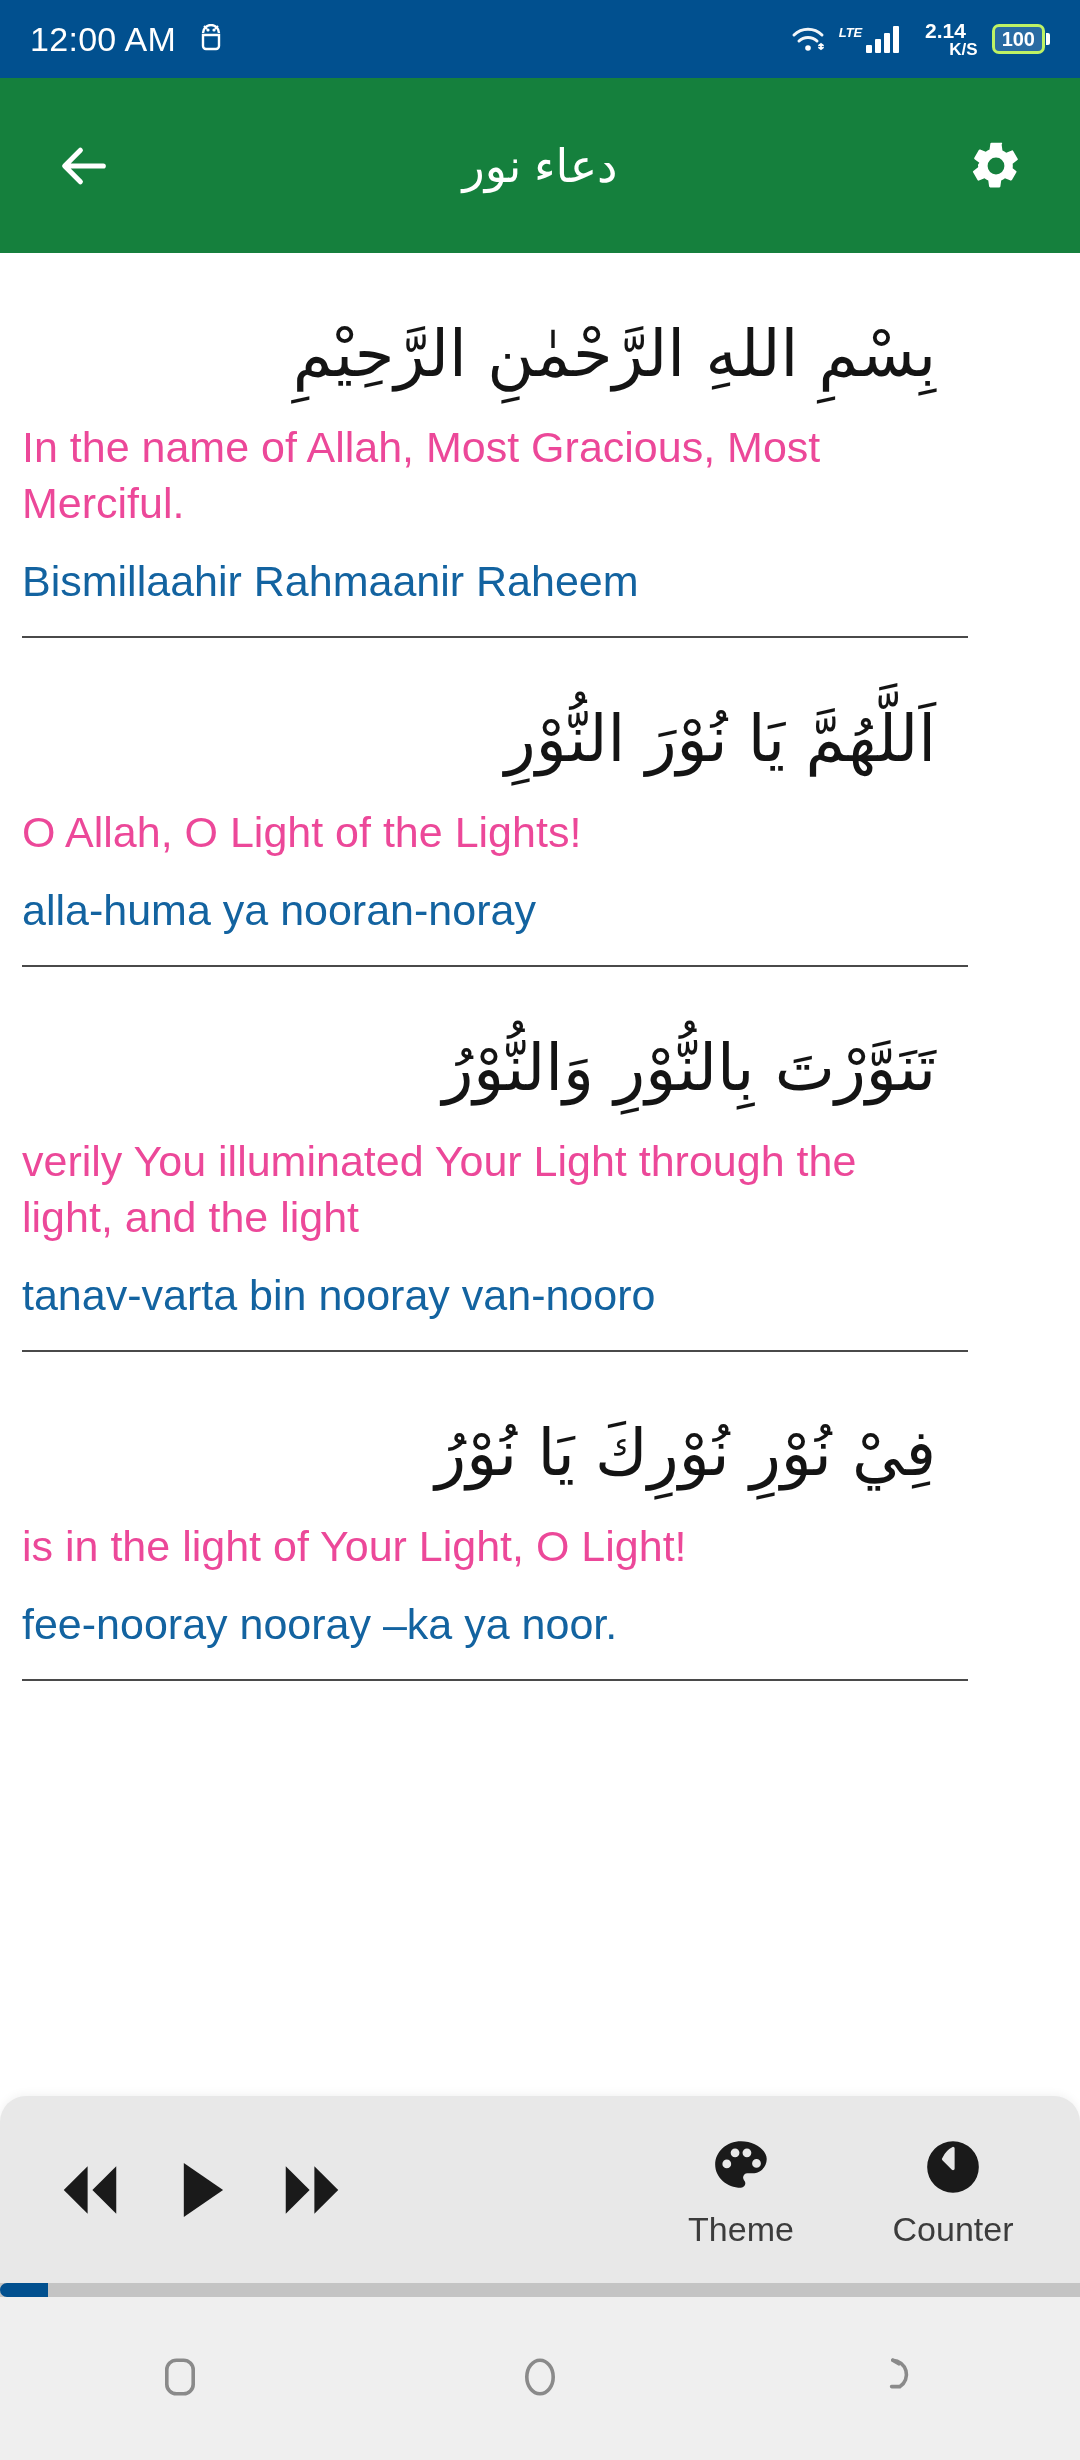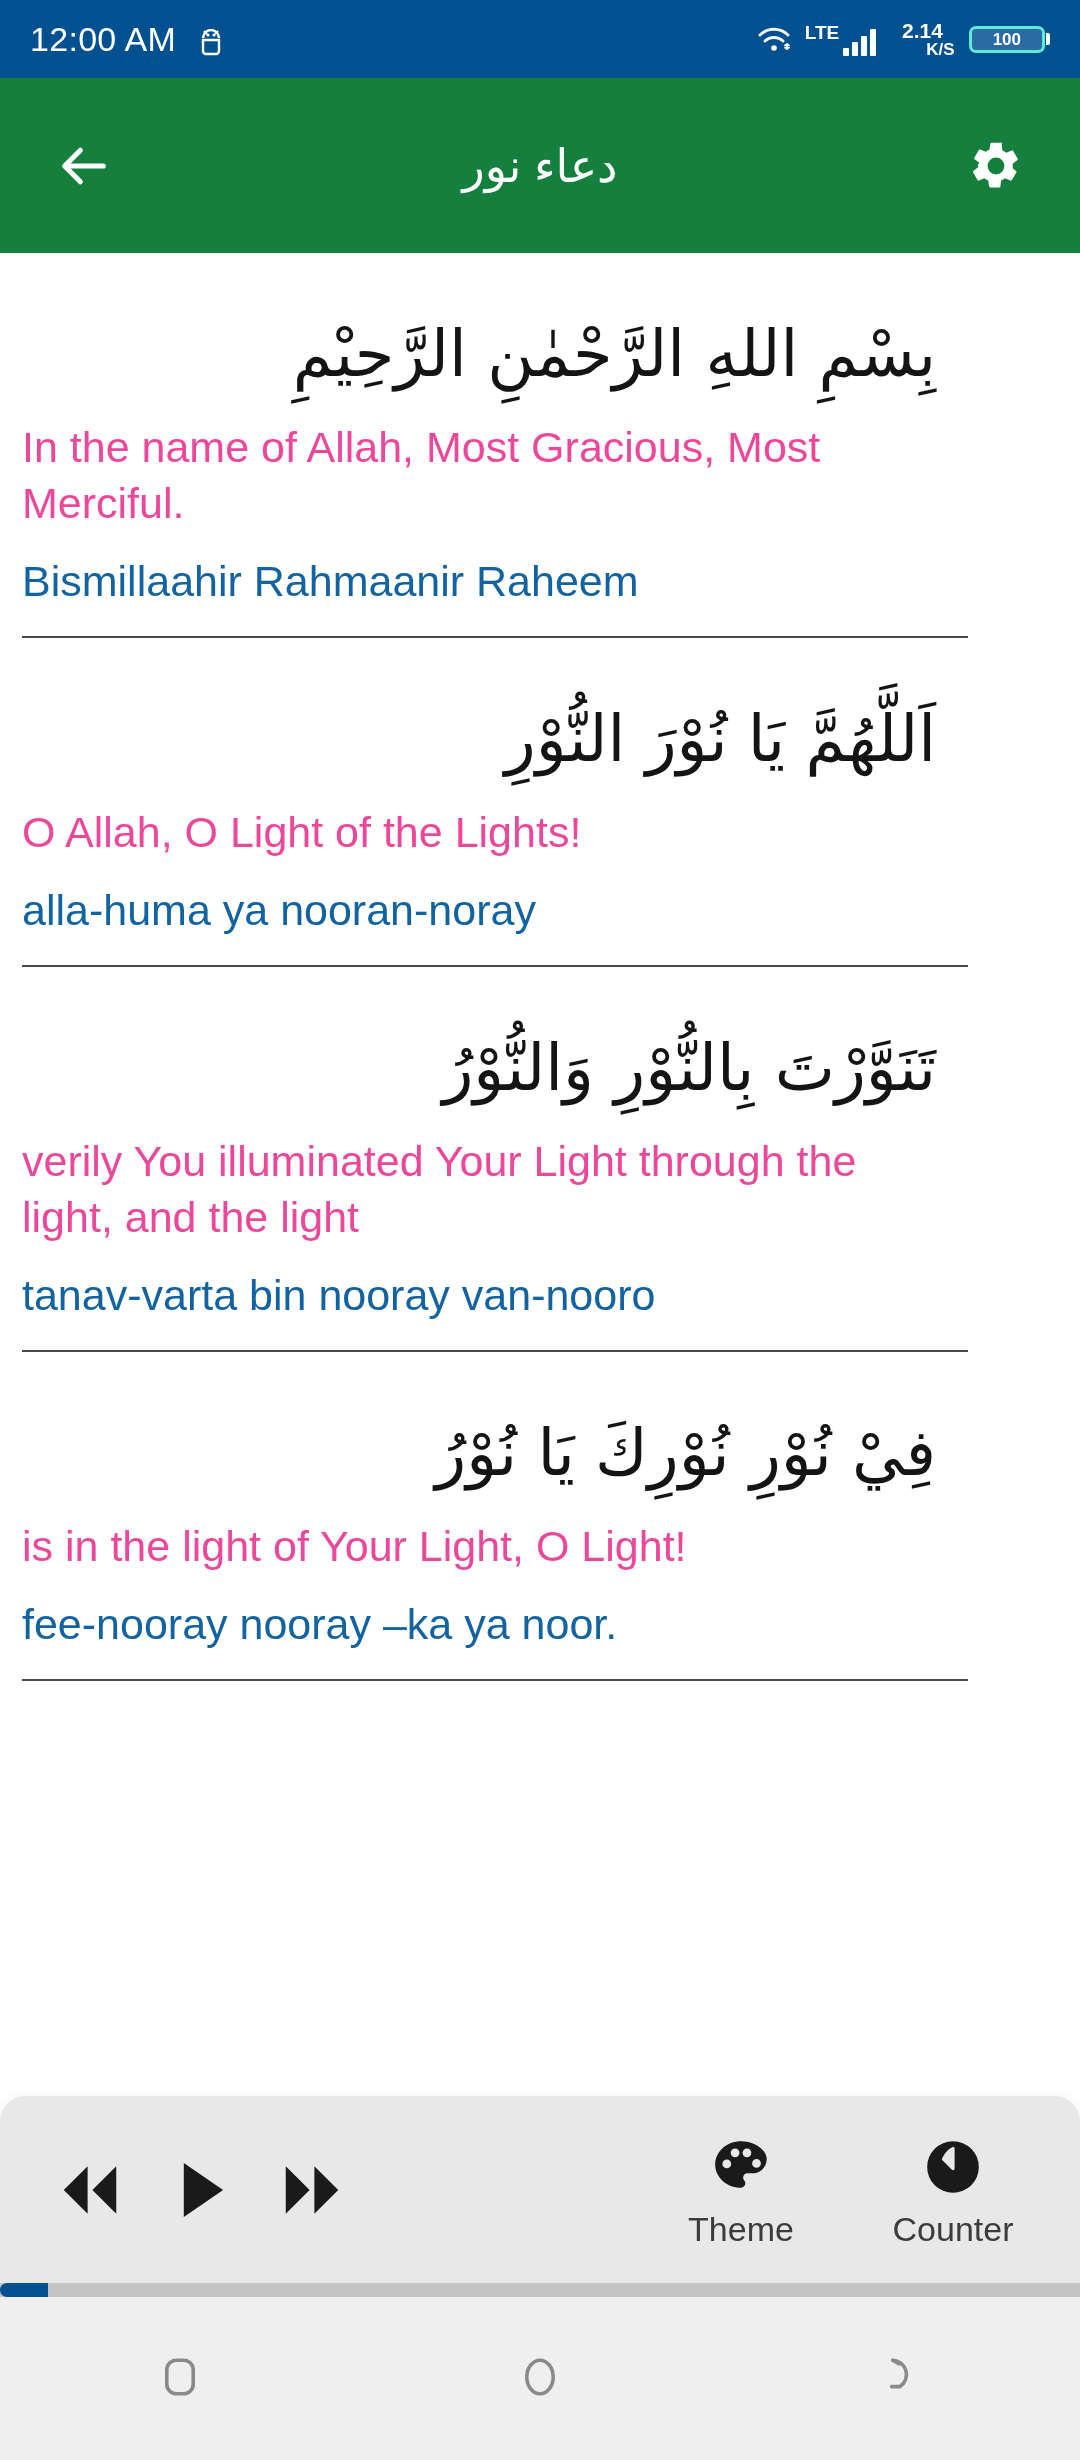--- a/index.html
+++ b/index.html
@@ -12,42 +12,42 @@
   #screen { position:relative; width:1080px; height:2460px; background:#fff; }
 
   
   .statusbar{
     position:absolute; top:0; left:0; width:1080px; height:78px;
     background:#01508f;
     display:flex; align-items:center; justify-content:space-between;
     padding:0 30px;
     color:#fff;
   }
-  .sb-left{ display:flex; align-items:flex-end; gap:22px; }
+  .sb-left{ display:flex; align-items:center; gap:22px; }
   .sb-time{ font-size:34px; letter-spacing:.3px; font-weight:400; }
   .sb-right{ display:flex; align-items:center; gap:14px; }
   .icon-android{ width:26px; height:30px; }
   .icon-wifi{ width:34px; height:30px; }
   .sig-wrap{ display:flex; align-items:flex-end; gap:4px; }
-  .lte-txt{ font-size:19px; font-weight:700; line-height:1; margin-bottom:14px;}
+  .lte-txt{ font-size:13px; font-weight:700; line-height:1; margin-bottom:14px;font-style:italic;}
   .bars{ display:flex; align-items:flex-end; gap:3px; height:28px; }
   .bars i{ display:block; width:6px; background:#fff; border-radius:1px; }
   .bars i:nth-child(1){height:8px;}
   .bars i:nth-child(2){height:14px;}
   .bars i:nth-child(3){height:20px;}
   .bars i:nth-child(4){height:27px;}
   .netspeed{ text-align:center; line-height:1.0; }
   .netspeed .n1{ font-size:21px; font-weight:700; display:block; }
   .netspeed .n2{ font-size:17px; font-weight:700; display:block;margin-left:36px; }
   .battery{
     display:flex; align-items:center;
   }
   .batt-body{
-    border:3px solid #5eead4; border-radius:7px;
-    padding:2px 21px; font-size:17px; font-weight:700; line-height:1;
+    border:3px solid #bef264; border-radius:7px;
+    padding:2px 7px; font-size:20px; font-weight:700; line-height:1;
     background:#2a6ba3;
   }
   .batt-nub{ width:4px; height:12px; background:#fff; border-radius:0 2px 2px 0; margin-left:1px;}
 
   
   .appbar{
     position:absolute; top:78px; left:0; width:1080px; height:175px;
     background:#15803d;
     display:flex; align-items:center; justify-content:space-between;
     padding:0 46px;

